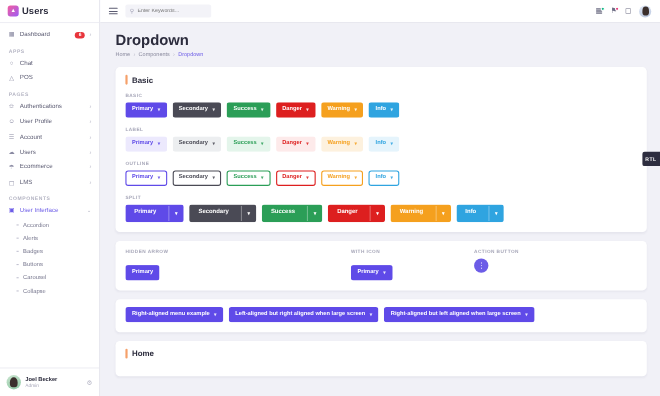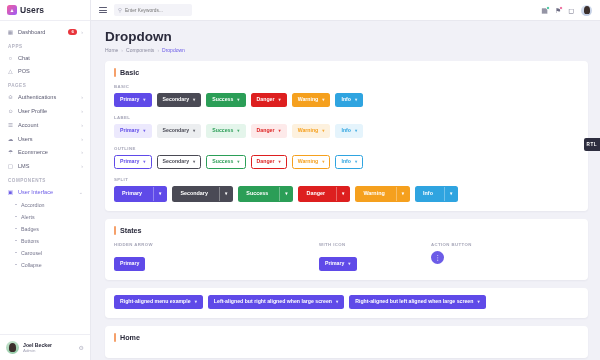--- a/index.html
+++ b/index.html
@@ -419,24 +419,20 @@
               <span class="caret-part">▾</span>
             </div>
             <div class="btn split" style="background: rgb(47, 164, 224);">
               <span class="main-part">Info</span>
               <span class="caret-part">▾</span>
             </div>
           </div>
       </div>
 
       <div class="card">
-        <div class="card-head">
-          <div class="card-bar"></div>
-          <div class="card-title">States</div>
-        </div>
         <div class="states-row">
           <div class="state-col c1">
             <div class="group-label">HIDDEN ARROW</div>
             <div class="btn solid" style="background:#5f4ae8">
               <span>Primary</span>
             </div>
           </div>
           <div class="state-col c2">
             <div class="group-label">WITH ICON</div>
             <div class="btn solid" style="background:#5f4ae8">

